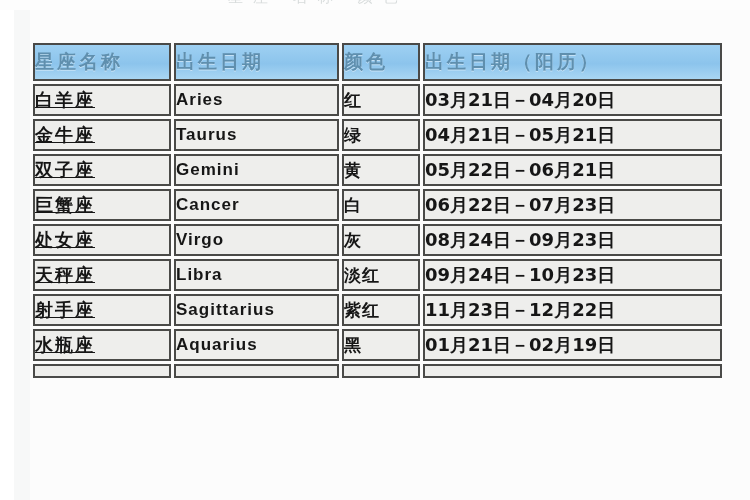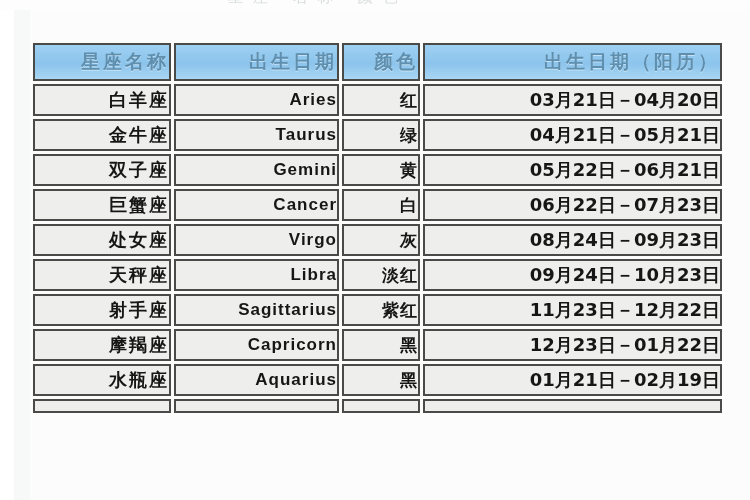--- a/index.html
+++ b/index.html
@@ -59,21 +59,21 @@
     border-spacing: 3px 3px;
     width: 692px;
     table-layout: fixed;
   }
 
   table.zodiac th,
   table.zodiac td {
     border: 2px solid #4a4a48;
     padding: 0;
     height: 32px;
-    text-align: right;
+    text-align: left;
     vertical-align: middle;
     box-sizing: border-box;
   }
 
   
   table.zodiac th {
     background: linear-gradient(to bottom, #9ed0f2 0%, #8cc4ec 55%, #a9d6f3 100%);
     color: #5f8fae;
     font-size: 19px;
     font-weight: 700;
@@ -86,20 +86,21 @@
   table.zodiac td {
     background: #eeeeec;
     color: #161616;
   }
 
   td.cn-name {
     font-size: 18px;
     font-weight: 700;
     letter-spacing: 2px;
     font-family: "DejaVu Sans", sans-serif;
+    text-decoration: underline;
   }
   td.en-name {
     font-size: 17px;
     font-weight: 600;
     letter-spacing: 1px;
     font-family: Liberation Sans, sans-serif;
   }
   td.color-name {
     font-size: 17px;
     font-weight: 700;
@@ -189,26 +190,20 @@
           <td class="color-name">淡红</td>
           <td class="date-range">09月24日－10月23日</td>
         </tr>
         <tr>
           <td class="cn-name">射手座</td>
           <td class="en-name">Sagittarius</td>
           <td class="color-name">紫红</td>
           <td class="date-range">11月23日－12月22日</td>
         </tr>
         <tr>
-          <td class="cn-name">摩羯座</td>
-          <td class="en-name">Capricorn</td>
-          <td class="color-name">黑</td>
-          <td class="date-range">12月23日－01月22日</td>
-        </tr>
-        <tr>
           <td class="cn-name">水瓶座</td>
           <td class="en-name">Aquarius</td>
           <td class="color-name">黑</td>
           <td class="date-range">01月21日－02月19日</td>
         </tr>
         <tr class="clipped">
           <td></td>
           <td></td>
           <td></td>
           <td></td>

